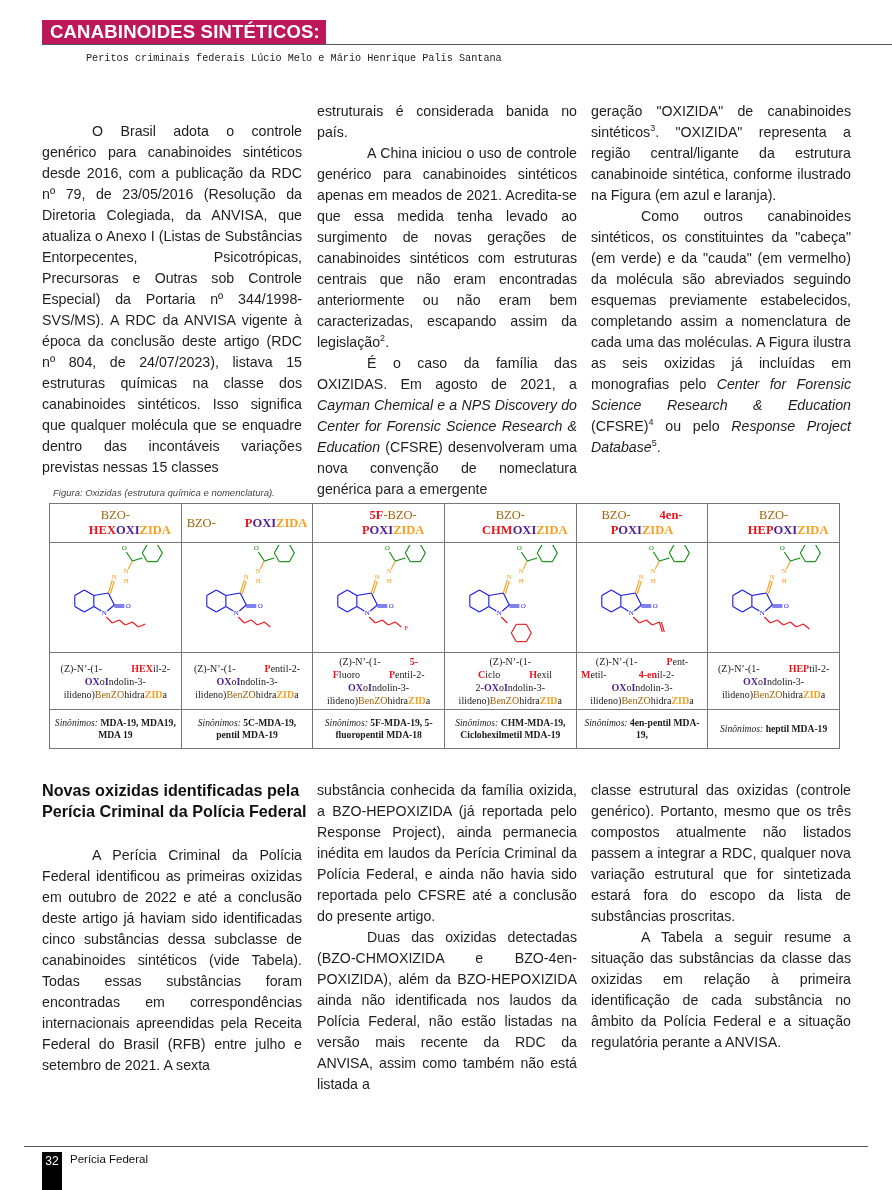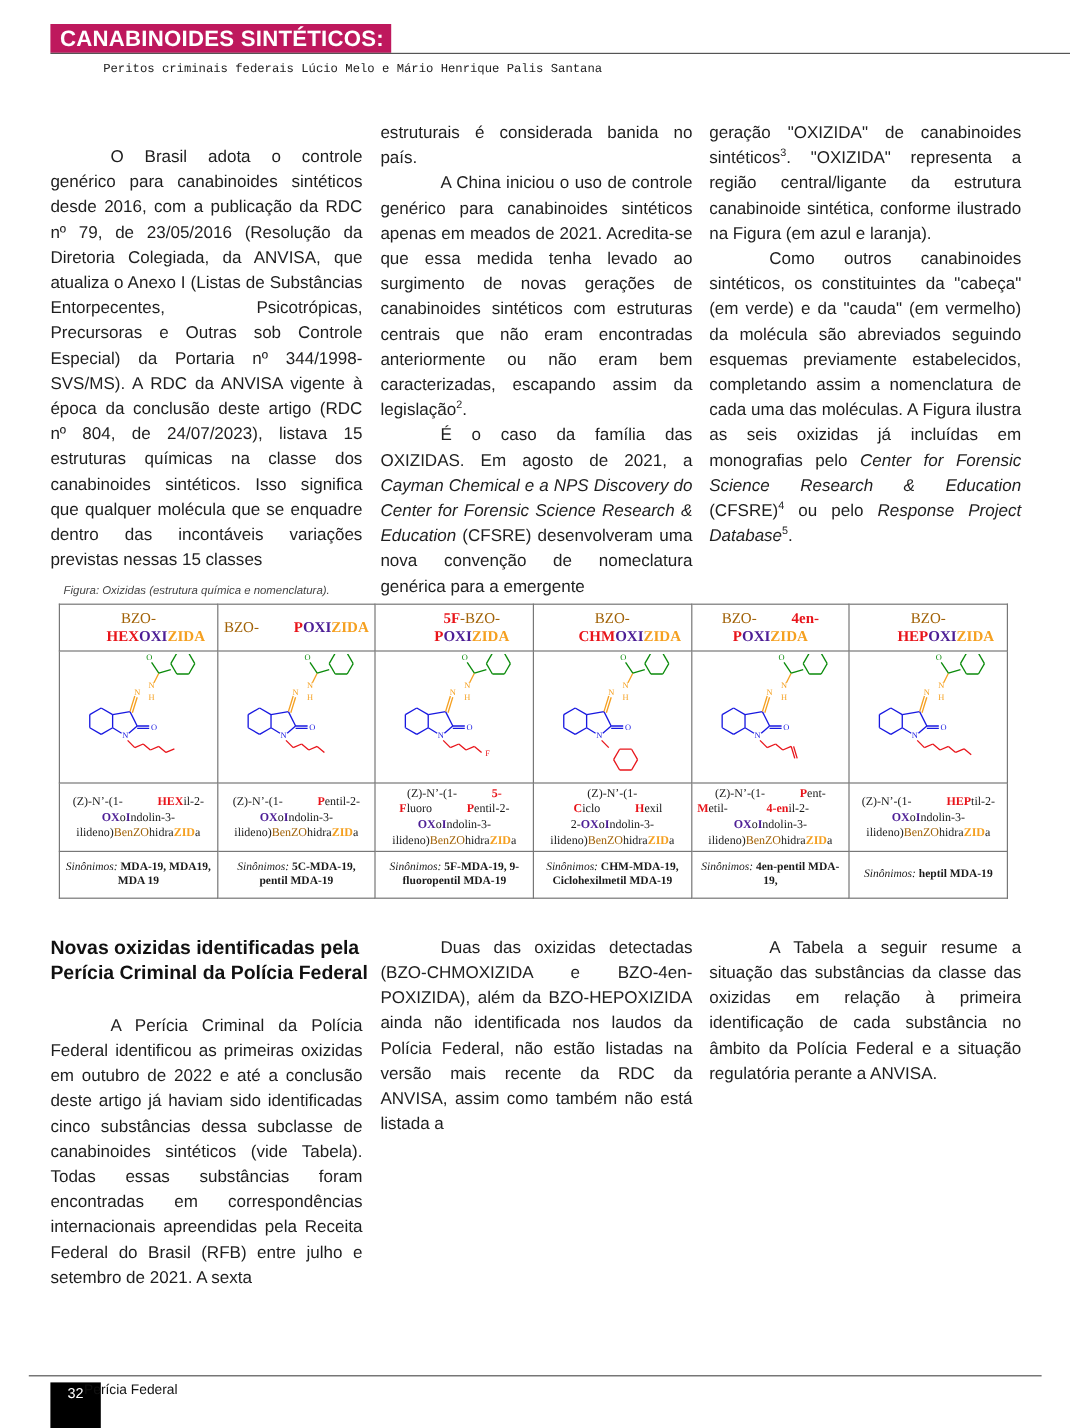--- a/index.html
+++ b/index.html
@@ -25,21 +25,21 @@
   .r { color:#e8141a; font-weight:bold;margin-left:29px; }
   .b { color:#4c1d95; font-weight:bold; }
   .o { color:#f5a020; font-weight:bold; }
   .syn-lbl { font-style:italic; }
   .syn-val { font-weight:bold; }
   svg.mol { width:100%; height:105px; display:block; }
 
   .section-title { position:absolute; left:42px; top:780px; width:265px; font-family:"Liberation Sans", sans-serif; font-weight:bold; font-size:16.2px; line-height:21px; color:#111; }
 
   .footer-rule { position:absolute; left:24px; right:24px; top:1146px; height:1px; background:#555; }
-  .page-num { position:absolute; left:42px; top:1152px; width:42px; height:38px; background:#000; color:#fff; font-family:"Liberation Sans", sans-serif; font-size:12px; text-align:center; line-height:18px; }
+  .page-num { position:absolute; left:42px; top:1152px; width:20px; height:38px; background:#000; color:#fff; font-family:"Liberation Sans", sans-serif; font-size:12px; text-align:center; line-height:18px; }
   .footer-title { position:absolute; left:70px; top:1153px; font-family:"Liberation Sans", sans-serif; font-size:11.5px; color:#111; }
 </style>
 </head>
 <body>
 
 <div class="header-banner">CANABINOIDES SINTÉTICOS:</div>
 <div class="header-rule"></div>
 <div class="authors">Peritos criminais federais Lúcio Melo e Mário Henrique Palis Santana</div>
 
 <div class="col" style="left:42px; top:121px; width:260px;">
@@ -307,34 +307,36 @@
     <td><span>(Z)-N’-(1-</span><span class="r">HEX</span><span>il-2-</span><br><span class="b">OX</span><span>o</span><span class="b">I</span><span>ndolin-3-</span><br><span>ilideno)</span><span class="g">Ben</span><span class="g">ZO</span><span>hidra</span><span class="o">ZID</span><span>a</span></td>
     <td><span>(Z)-N’-(1-</span><span class="r">P</span><span>entil-2-</span><br><span class="b">OX</span><span>o</span><span class="b">I</span><span>ndolin-3-</span><br><span>ilideno)</span><span class="g">Ben</span><span class="g">ZO</span><span>hidra</span><span class="o">ZID</span><span>a</span></td>
     <td><span>(Z)-N’-(1-</span><span class="r">5-F</span><span>luoro</span><span class="r">P</span><span>entil-2-</span><br><span class="b">OX</span><span>o</span><span class="b">I</span><span>ndolin-3-</span><br><span>ilideno)</span><span class="g">Ben</span><span class="g">ZO</span><span>hidra</span><span class="o">ZID</span><span>a</span></td>
     <td><span>(Z)-N’-(1-</span><span class="r">C</span><span>iclo</span><span class="r">H</span><span>exil</span><span class="r">M</span><span>etil-</span><br><span>2-</span><span class="b">OX</span><span>o</span><span class="b">I</span><span>ndolin-3-</span><br><span>ilideno)</span><span class="g">Ben</span><span class="g">ZO</span><span>hidra</span><span class="o">ZID</span><span>a</span></td>
     <td><span>(Z)-N’-(1-</span><span class="r">P</span><span>ent-</span><span class="r">4-en</span><span>il-2-</span><br><span class="b">OX</span><span>o</span><span class="b">I</span><span>ndolin-3-</span><br><span>ilideno)</span><span class="g">Ben</span><span class="g">ZO</span><span>hidra</span><span class="o">ZID</span><span>a</span></td>
     <td><span>(Z)-N’-(1-</span><span class="r">HEP</span><span>til-2-</span><br><span class="b">OX</span><span>o</span><span class="b">I</span><span>ndolin-3-</span><br><span>ilideno)</span><span class="g">Ben</span><span class="g">ZO</span><span>hidra</span><span class="o">ZID</span><span>a</span></td>
   </tr>
   <tr class="syn">
     <td><span class="syn-lbl">Sinônimos:</span> <span class="syn-val">MDA-19, MDA19, MDA 19</span></td>
     <td><span class="syn-lbl">Sinônimos:</span> <span class="syn-val">5C-MDA-19, pentil MDA-19</span></td>
-    <td><span class="syn-lbl">Sinônimos:</span> <span class="syn-val">5F-MDA-19, 9-fluoropentil MDA-19</span></td>
+    <td><span class="syn-lbl">Sinônimos:</span> <span class="syn-val">5F-MDA-19, 5-fluoropentil MDA-18</span></td>
     <td><span class="syn-lbl">Sinônimos:</span> <span class="syn-val">CHM-MDA-19, Ciclohexilmetil MDA-19</span></td>
     <td><span class="syn-lbl">Sinônimos:</span> <span class="syn-val">4en-pentil MDA-19,</span></td>
     <td><span class="syn-lbl">Sinônimos:</span> <span class="syn-val">heptil MDA-19</span></td>
   </tr>
 </tbody>
   </table>
 
 <div class="section-title">Novas oxizidas identificadas pela Perícia Criminal da Polícia Federal</div>
 <div class="col" style="left:42px; top:845px; width:260px;">
   <p class="indent">A Perícia Criminal da Polícia Federal identificou as primeiras oxizidas em outubro de 2022 e até a conclusão deste artigo já haviam sido identificadas cinco substâncias dessa subclasse de canabinoides sintéticos (vide Tabela). Todas essas substâncias foram encontradas em correspondências internacionais apreendidas pela Receita Federal do Brasil (RFB) entre julho e setembro de 2021. A sexta</p>
 </div>
 <div class="col" style="left:317px; top:780px; width:260px;">
+  <p>substância conhecida da família oxizida, a BZO-HEPOXIZIDA (já reportada pelo Response Project), ainda permanecia inédita em laudos da Perícia Criminal da Polícia Federal, e ainda não havia sido reportada pelo CFSRE até a conclusão do presente artigo.</p>
   <p class="indent">Duas das oxizidas detectadas (BZO-CHMOXIZIDA e BZO-4en-POXIZIDA), além da BZO-HEPOXIZIDA ainda não identificada nos laudos da Polícia Federal, não estão listadas na versão mais recente da RDC da ANVISA, assim como também não está listada a</p>
 </div>
 <div class="col" style="left:591px; top:780px; width:260px;">
+  <p>classe estrutural das oxizidas (controle genérico). Portanto, mesmo que os três compostos atualmente não listados passem a integrar a RDC, qualquer nova variação estrutural que for sintetizada estará fora do escopo da lista de substâncias proscritas.</p>
   <p class="indent">A Tabela a seguir resume a situação das substâncias da classe das oxizidas em relação à primeira identificação de cada substância no âmbito da Polícia Federal e a situação regulatória perante a ANVISA.</p>
 </div>
 
 <div class="footer-rule"></div>
 <div class="page-num">32</div>
 <div class="footer-title">Perícia Federal</div>
 
 </body></html>

